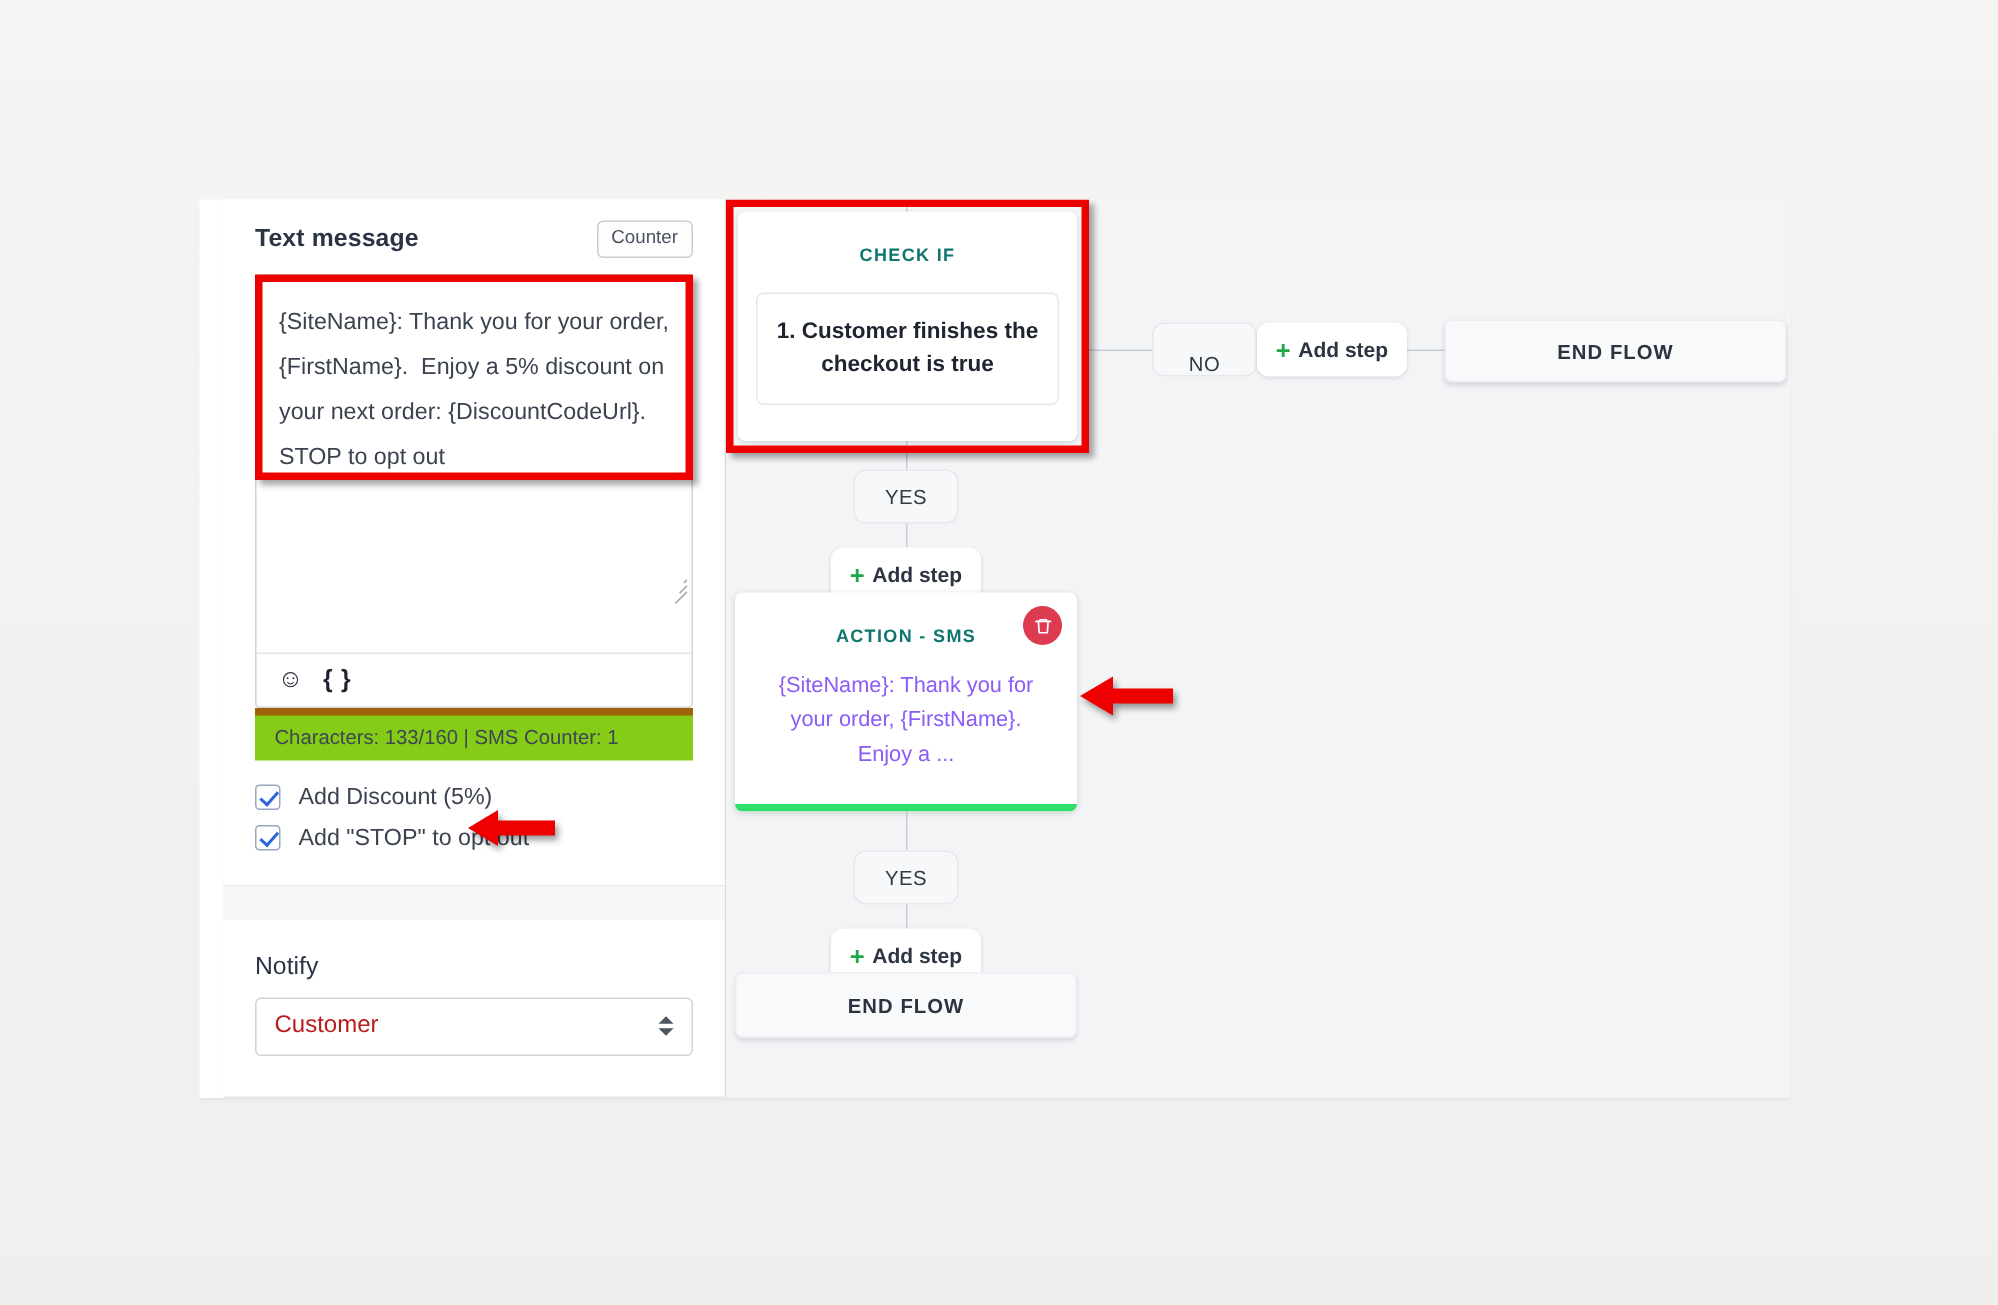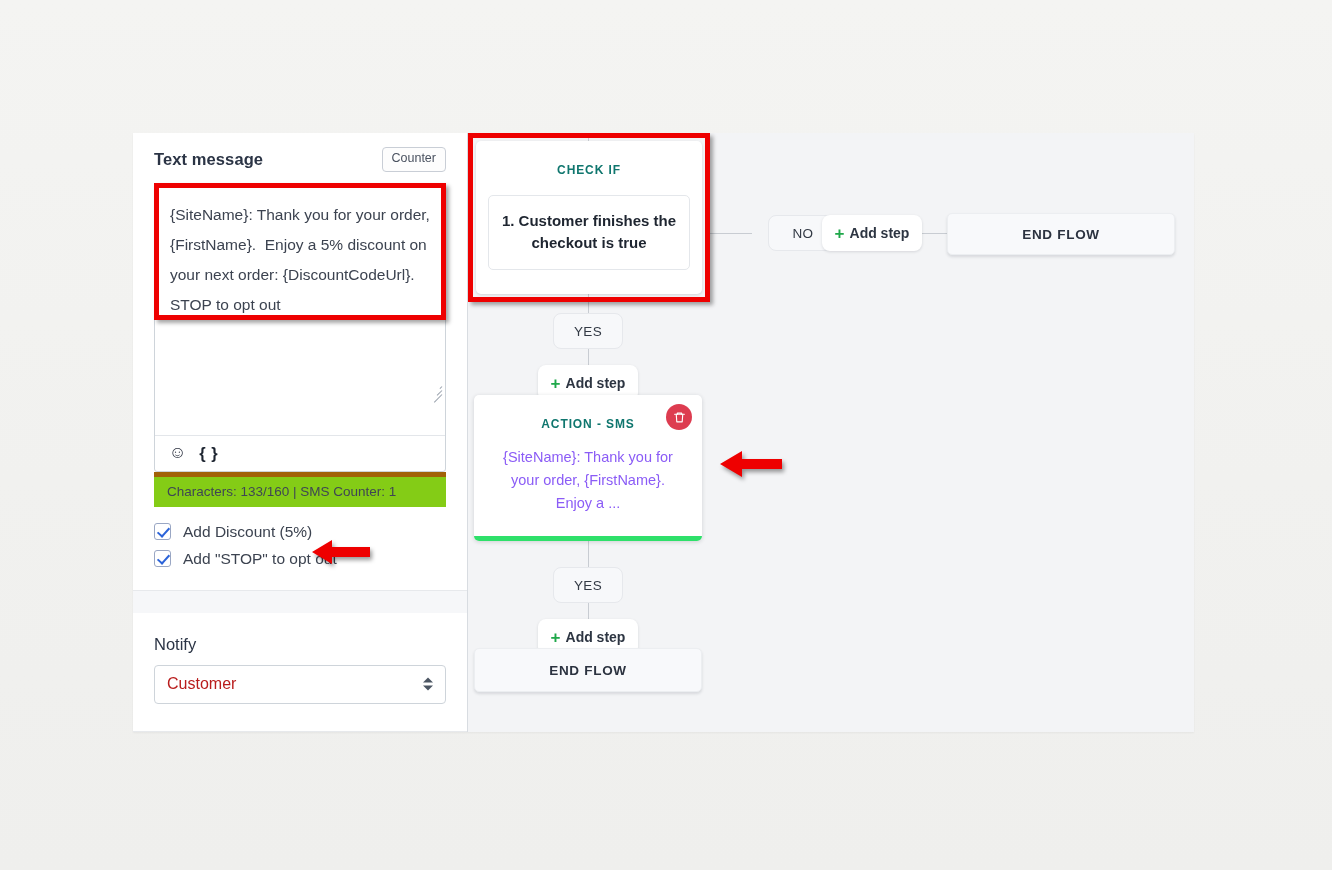--- a/index.html
+++ b/index.html
@@ -17,20 +17,21 @@
   }
 
   
   .app-window {
     position: absolute;
     left: 133px; top: 133px;
     width: 1061px; height: 599px;
     background: #ffffff;
     display: flex;
     box-shadow: 0 1px 2px rgba(0,0,0,.05);
+    padding-left: 16px;
   }
 
   
   .left-panel {
     width: 335px;
     flex: 0 0 335px;
     background: #f6f7f9;
     border-right: 1px solid #d8dce1;
     display: flex;
     flex-direction: column;
@@ -372,21 +373,21 @@
       <div class="ln h" style="left:242px; top:100px; width:42px;"></div>
       <div class="ln h" style="left:354px; top:100px; width:40px;"></div>
       <div class="ln h" style="left:454px; top:100px; width:26px;"></div>
 
       <div class="node check-card">
         <div class="node-type">CHECK IF</div>
         <div class="check-inner">1. Customer finishes the checkout is true</div>
       </div>
       <div class="check-red"></div>
 
-      <div class="node pill no" style="left:300px; top:82px;">
+      <div class="node pill no" style="left:284px; top:82px;align-items:flex-end;">
           <span>NO</span>
         </div>
 
       <div class="node addstep" style="left:354px; top:82px;">
         <span class="plus">+</span>
         <span>Add step</span>
       </div>
 
       <div class="node endflow right">END FLOW</div>
 

